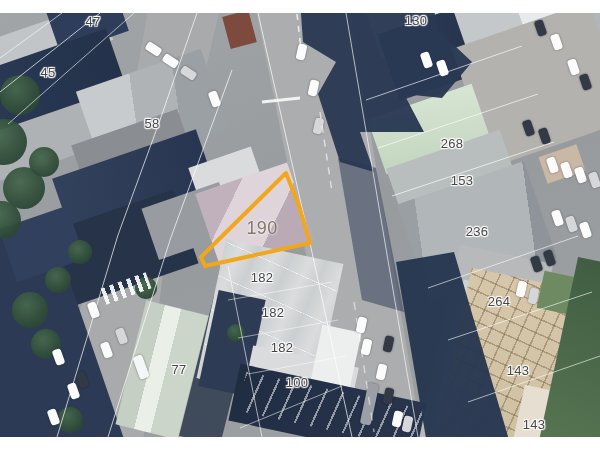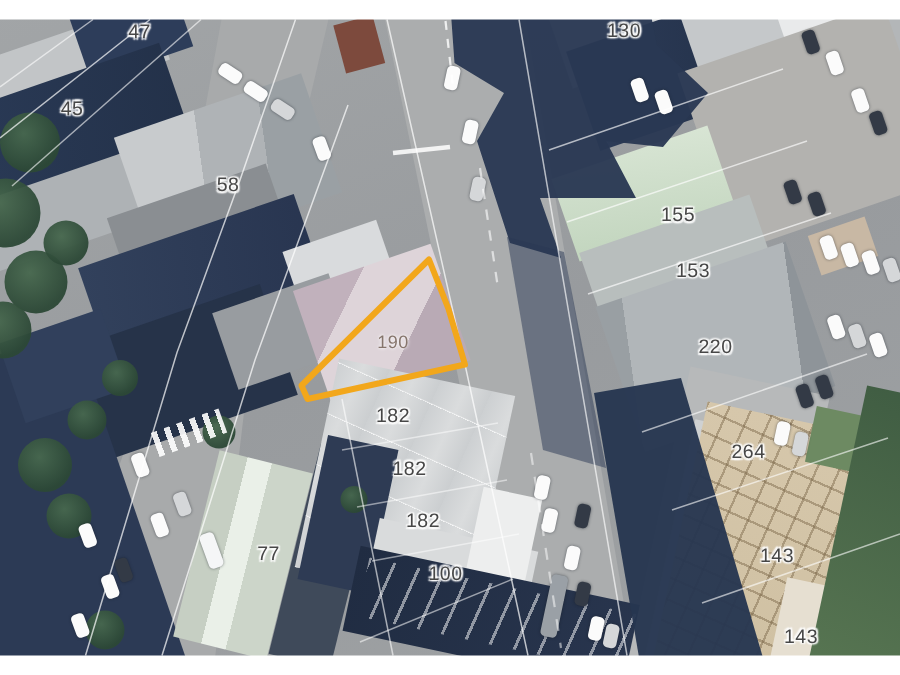--- a/index.html
+++ b/index.html
@@ -6,21 +6,21 @@
   .stage{position:relative;width:600px;height:450px;overflow:hidden;background:#86efac;
          font-family:"Liberation Sans",sans-serif;}
   #scene{position:absolute;inset:0;z-index:1;}
   .shp{position:absolute;}
   #overlay{position:absolute;inset:0;z-index:20;pointer-events:none;}
   #labels{position:absolute;inset:0;z-index:30;}
   .lbl{position:absolute;transform:translate(-50%,-50%);
        font:13px "Liberation Sans",sans-serif;color:#474747;letter-spacing:.3px;
        text-shadow:0 0 2px #fff,0 0 2px #fff,1px 1px 1px #fff,-1px -1px 1px #fff,1px -1px 1px #fff,-1px 1px 1px #fff;
        white-space:nowrap;}
-  .lbl.sel{font-size:12px;color:#86756c;
+  .lbl.sel{font-size:18px;color:#86756c;
        text-shadow:0 0 2px rgba(255,255,255,.85),0 0 3px rgba(255,255,255,.7);}
   .band{position:absolute;left:0;width:600px;height:13px;background:#ffffff;z-index:60;}
   .band.top{top:0;}
   .band.bottom{top:437px;}
 </style>
 </head>
 <body>
 
 <div class="stage">
   <div id="scene">
@@ -153,23 +153,23 @@
         <path d="M262,102 L300,98" stroke-width="3" stroke-opacity="0.85"></path>
       </g>
     <polygon id="hl" fill="none" stroke-width="4" stroke-linejoin="round" style="pointer-events:auto" points="286,173 299,206 310,243 205,266 201,257" stroke="#F2A71B"></polygon>
   </svg>
 
   <div id="labels">
       <div class="lbl" style="left: 93px; top: 21px;">47</div>
       <div class="lbl" style="left: 48px; top: 72px;">45</div>
       <div class="lbl" style="left: 152px; top: 123px;">58</div>
       <div class="lbl" style="left: 416px; top: 20px;">130</div>
-      <div class="lbl" style="left: 452px; top: 143px;">155</div>
+      <div class="lbl" style="left: 452px; top: 143px;">268</div>
       <div class="lbl" style="left: 462px; top: 180px;">153</div>
-      <div class="lbl" style="left: 477px; top: 231px;">220</div>
+      <div class="lbl" style="left: 477px; top: 231px;">236</div>
       <div class="lbl" style="left: 499px; top: 301px;">264</div>
       <div class="lbl" style="left: 518px; top: 370px;">143</div>
       <div class="lbl" style="left: 534px; top: 424px;">143</div>
       <div class="lbl sel" style="left: 262px; top: 228px;">190</div>
       <div class="lbl" style="left: 262px; top: 277px;">182</div>
       <div class="lbl" style="left: 273px; top: 312px;">182</div>
       <div class="lbl" style="left: 282px; top: 347px;">182</div>
       <div class="lbl" style="left: 297px; top: 382px;">100</div>
       <div class="lbl" style="left: 179px; top: 369px;">77</div>
     </div>

